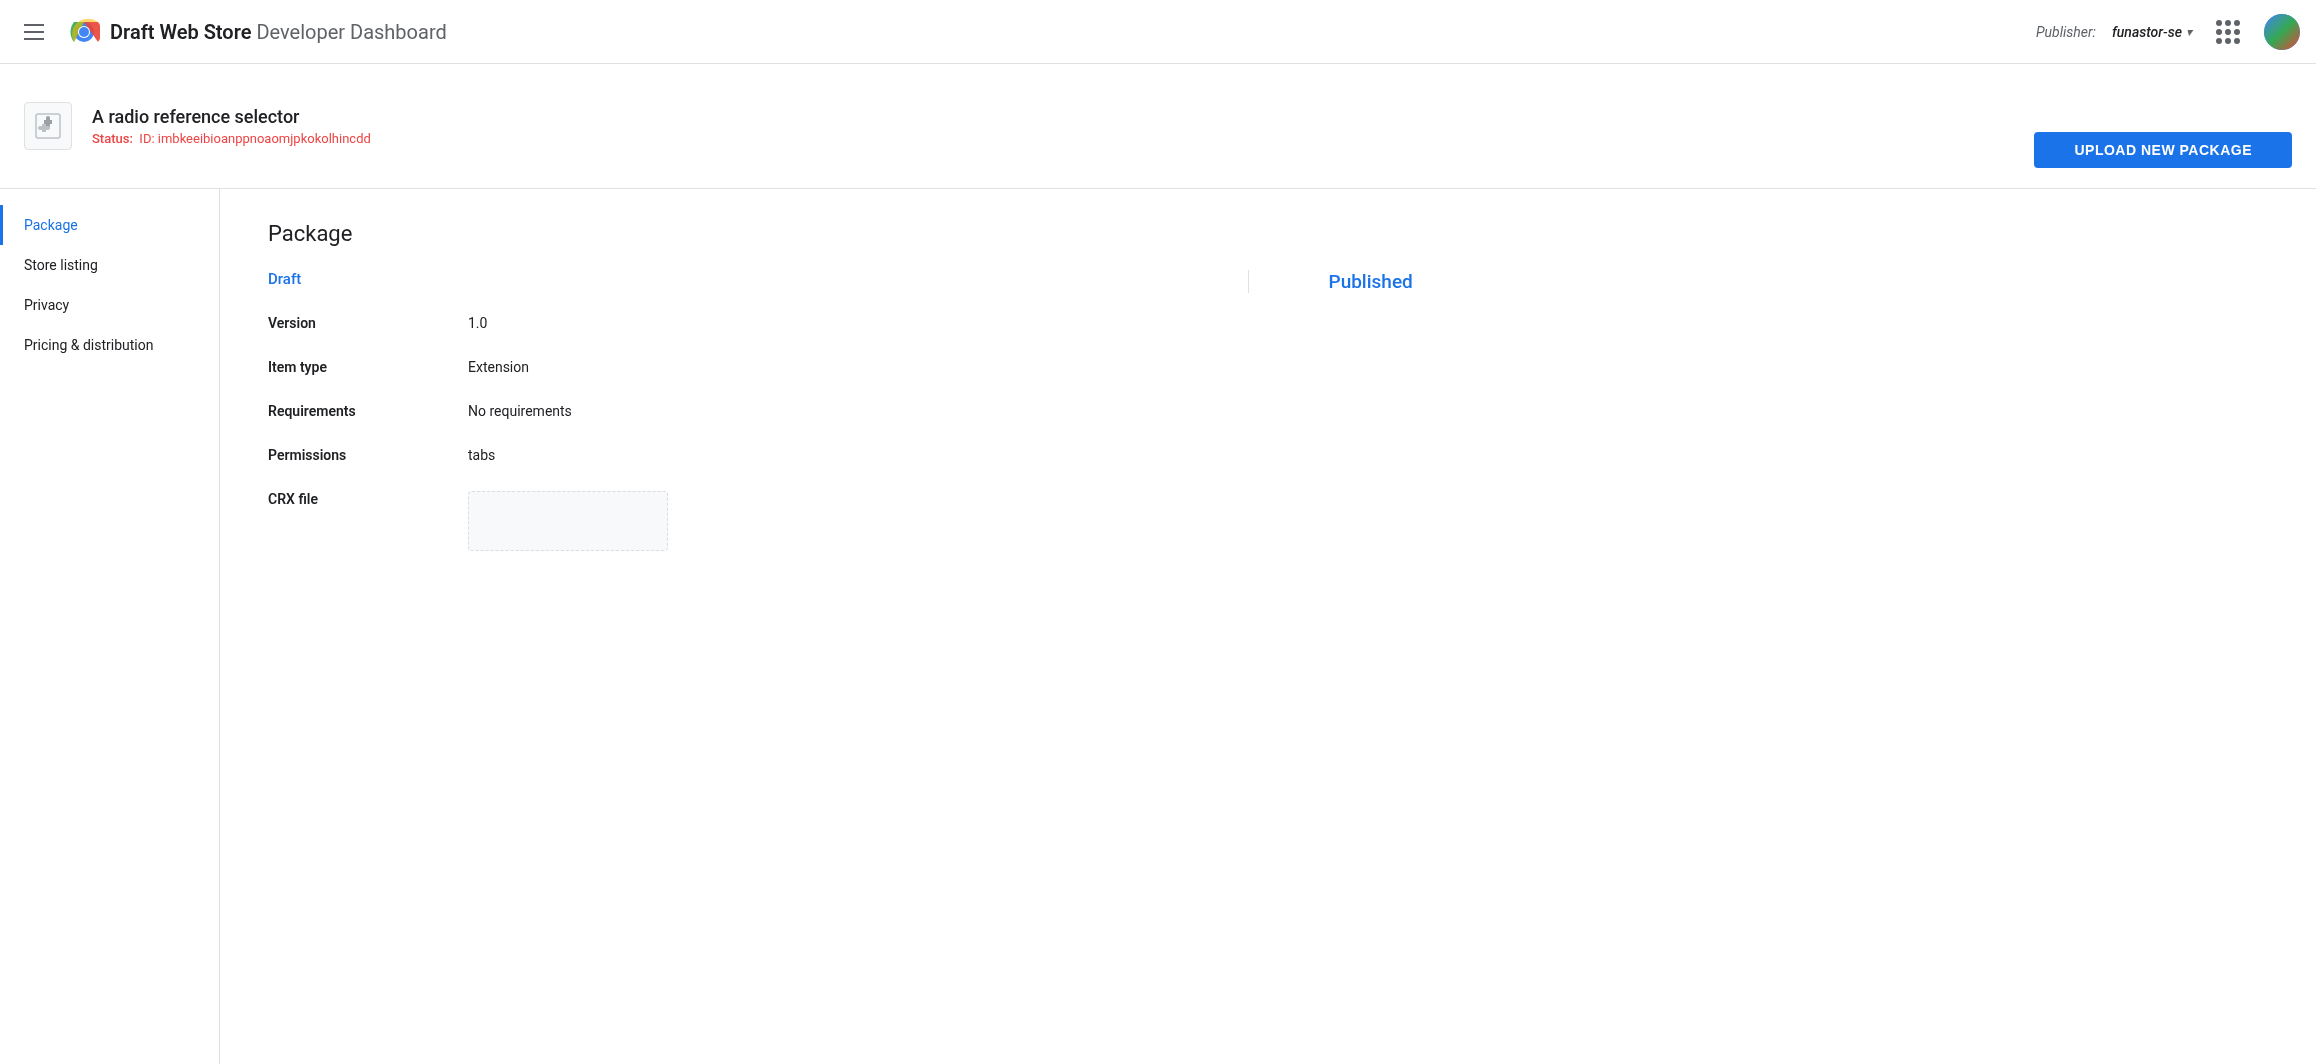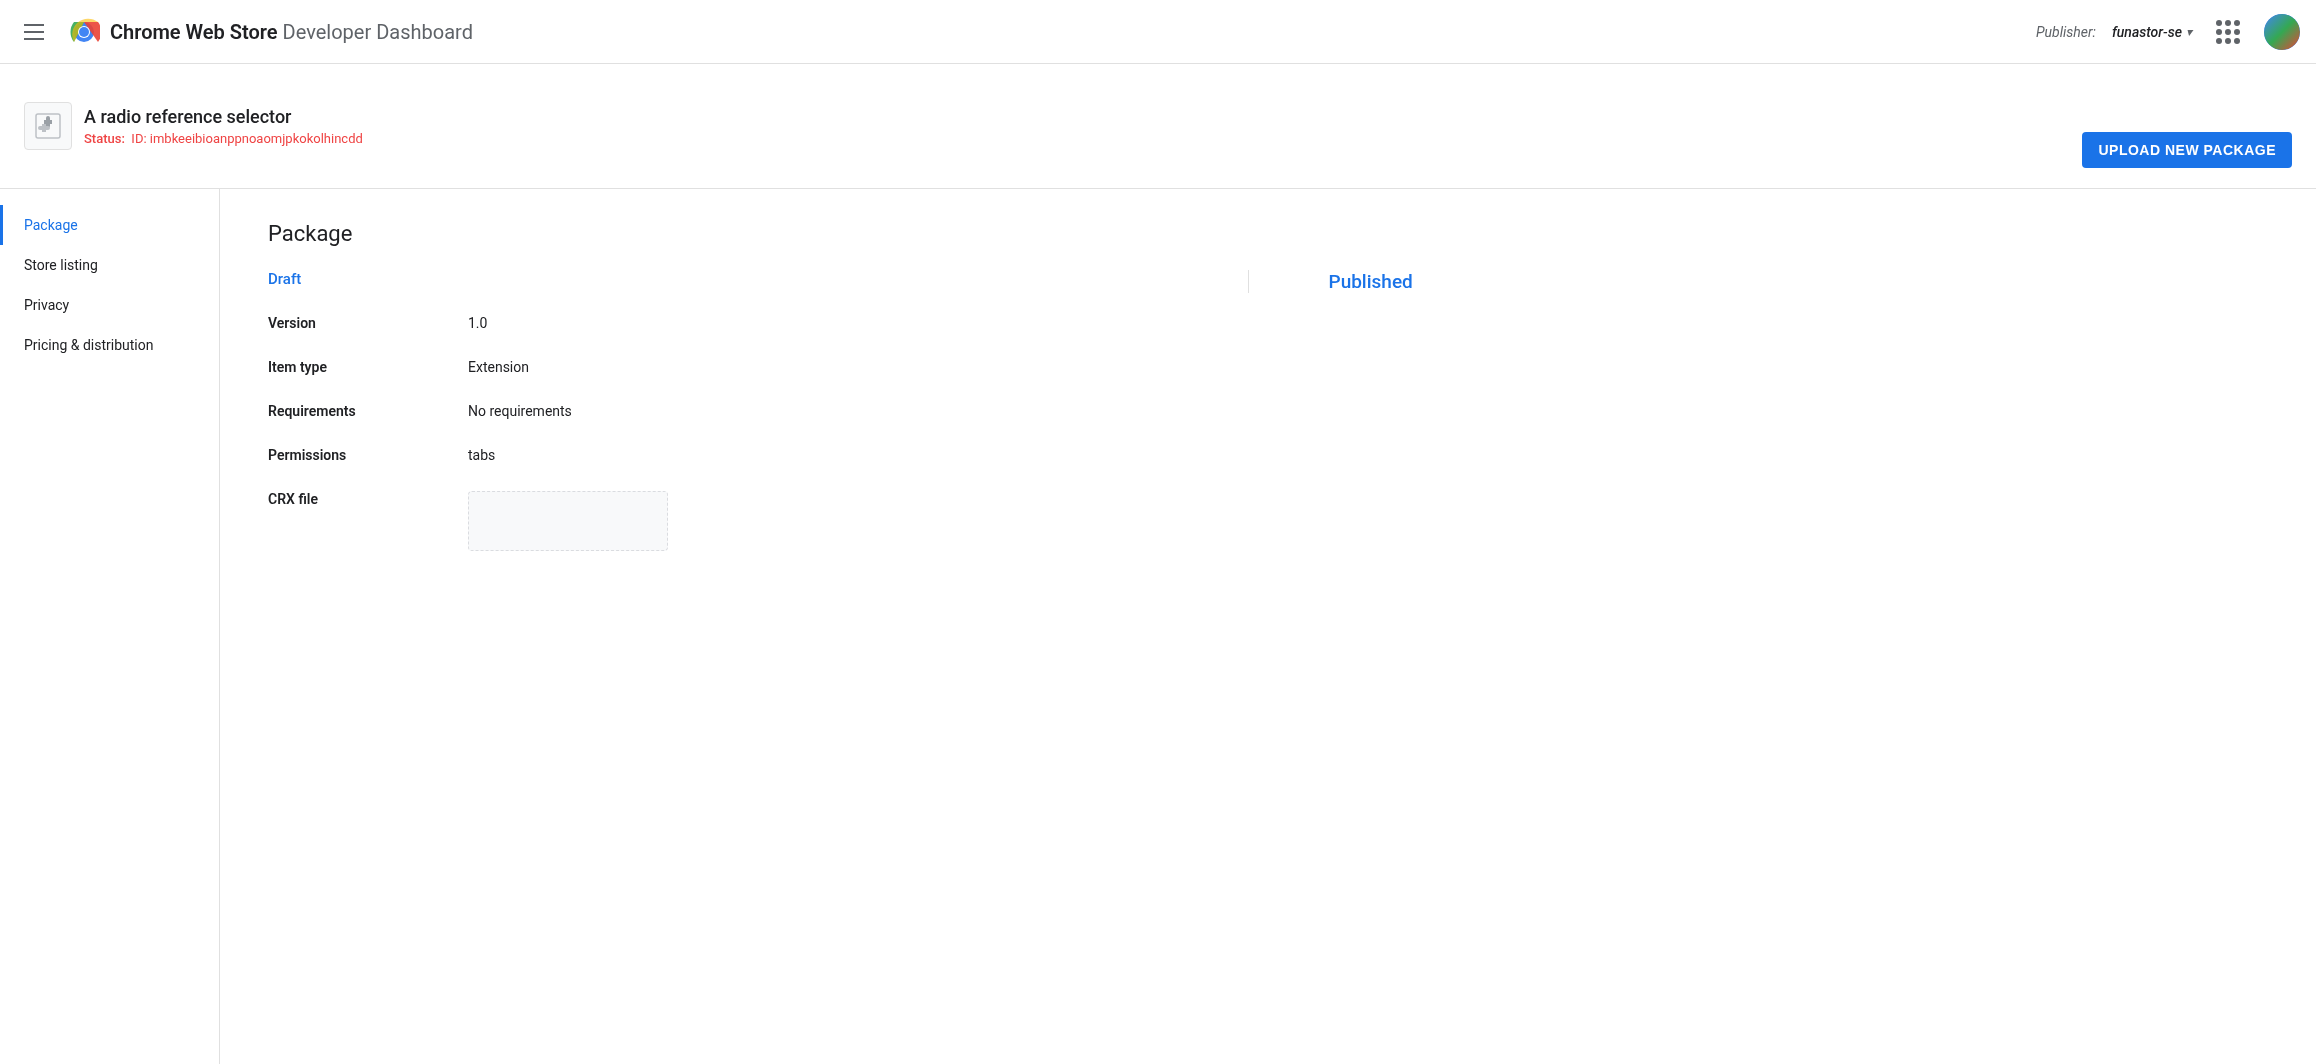--- a/index.html
+++ b/index.html
@@ -140,21 +140,21 @@
       padding: 20px 24px;
       display: flex;
       align-items: center;
       justify-content: space-between;
       border-bottom: 1px solid #e0e0e0;
     }
 
     .extension-info {
       display: flex;
       align-items: center;
-      gap: 12px;
+      gap: 20px;
     }
 
     .extension-icon {
       width: 48px;
       height: 48px;
       background: #f8f9fa;
       border: 1px solid #e0e0e0;
       border-radius: 4px;
       display: flex;
       align-items: center;
@@ -172,21 +172,21 @@
 
     .extension-status {
       font-size: 13px;
       color: #ef4444;
     }
 
     .upload-btn {
       background: #1a73e8;
       color: #fff;
       border: none;
-      padding: 10px 16px;
+      padding: 10px 40px;
       font-size: 14px;
       font-weight: 600;
       letter-spacing: 0.5px;
       border-radius: 4px;
       cursor: pointer;
       text-transform: uppercase;
       margin-top: 48px;
     }
 
     
@@ -305,21 +305,21 @@
 
       <svg class="chrome-logo" viewBox="0 0 32 32" xmlns="http://www.w3.org/2000/svg">
         <circle cx="16" cy="16" r="16" fill="#fff"></circle>
         <circle cx="16" cy="16" r="10" fill="#4285f4"></circle>
         <path d="M16 6 L30 6 A16 16 0 0 1 30 26 Z" fill="#ea4335" opacity="0.9"></path>
         <path d="M6 26 A16 16 0 0 1 6 6 L16 6" fill="#34a853" opacity="0.9"></path>
         <path d="M16 6 L30 6 A16 16 0 0 0 6 26 Z" fill="#fbbc05" opacity="0.6"></path>
         <circle cx="16" cy="16" r="6" fill="#fff"></circle>
         <circle cx="16" cy="16" r="5" fill="#4285f4"></circle>
       </svg>
-      <div class="app-title"><strong>Chrome Web Store</strong> <span style="font-weight:400; color:#5f6368;">Developer Dashboard</span></div>
+      <div class="app-title"><strong>Draft Web Store</strong> <span style="font-weight:400; color:#5f6368;">Developer Dashboard</span></div>
     </div>
   </div>
   <div class="nav-right">
     <span class="publisher-label">Publisher:</span>
     <div class="publisher-name">
       <span>funastor-se</span>
       <span class="dropdown-arrow">▾</span>
     </div>
     <div class="grid-icon">
       <span></span>

